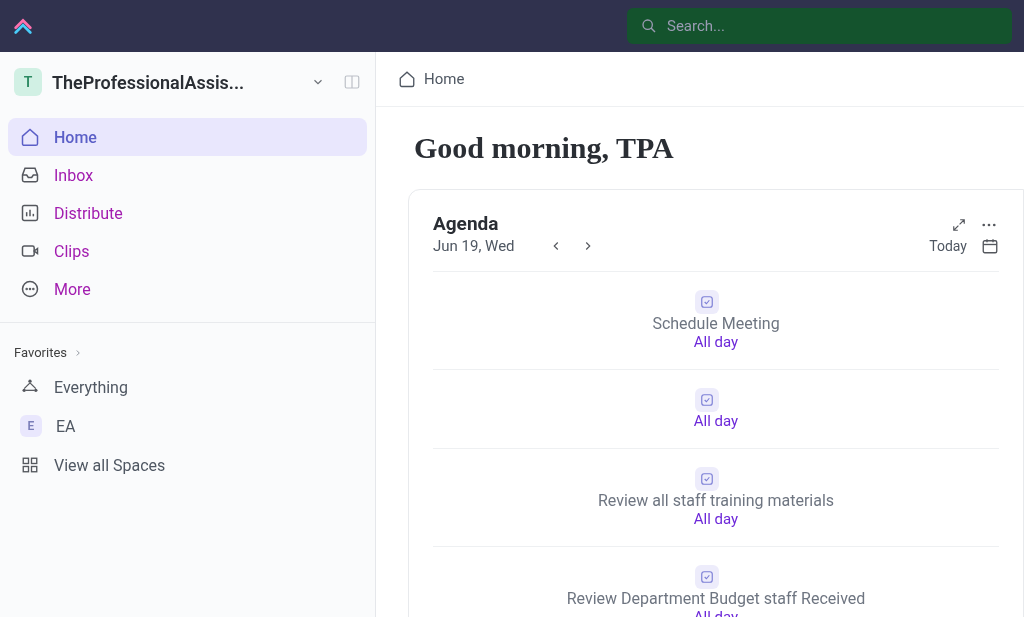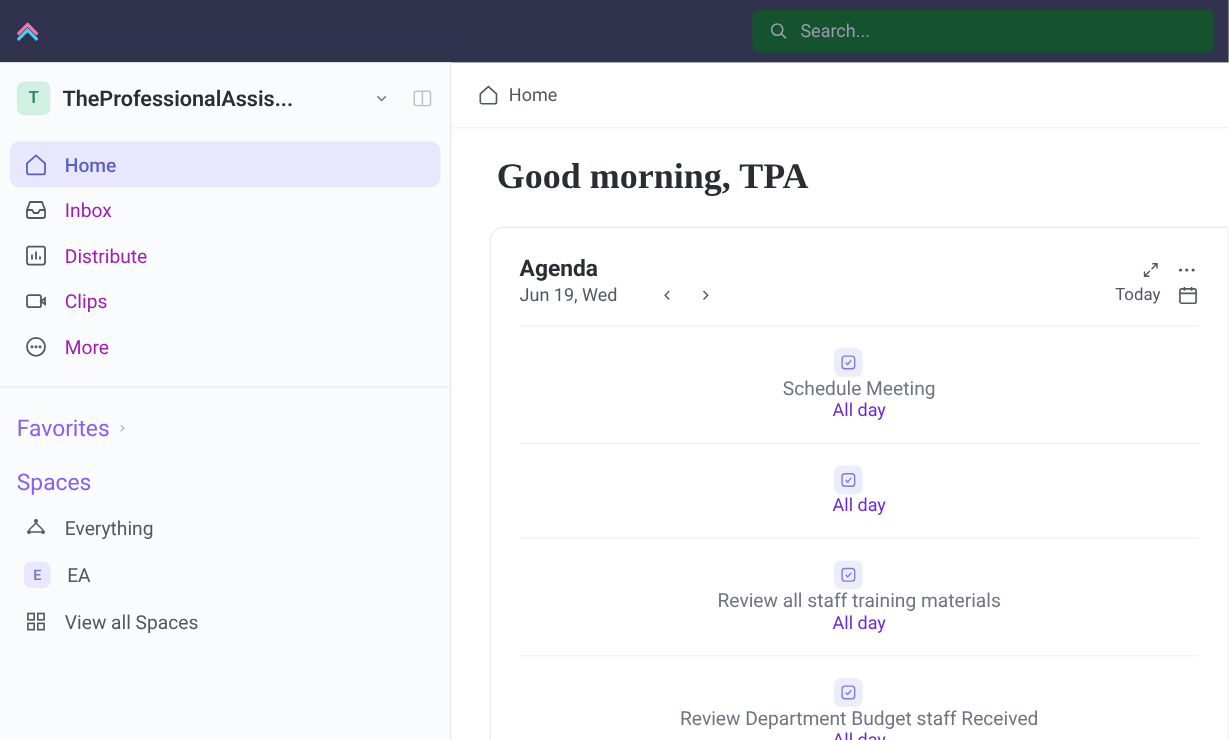--- a/index.html
+++ b/index.html
@@ -85,22 +85,22 @@
       color: #5b5fc7;
       font-weight: 500;
     }
     .nav-item.active .nav-icon-svg path,
     .nav-item.active .nav-icon-svg rect,
     .nav-item.active .nav-icon-svg circle { stroke: #5b5fc7; }
     .nav-icon { width: 20px; height: 20px; display:flex; align-items:center; justify-content:center; }
     .nav-icon-svg path, .nav-icon-svg rect, .nav-icon-svg circle, .nav-icon-svg line { stroke: #54575d; stroke-width: 1.8; fill: none; }
 
     .section-label {
-      font-size: 19px;
-      color: #8b5cf6;
+      font-size: 13px;
+      color: #404040;
       padding: 14px 14px 8px;
       display: flex;
       align-items: center;
       gap: 6px;
     }
     .section-label .chev { width: 10px; height: 10px; }
 
     .space-item {
       display: flex;
       align-items: center;
@@ -273,23 +273,20 @@
 
     <div class="divider"></div>
 
     <div class="section-label">
       <span>Favorites</span>
       <svg class="chev" viewBox="0 0 24 24" width="12" height="12">
           <path d="M9 6l6 6-6 6" stroke="#7c828d" stroke-width="2" fill="none"></path>
         </svg>
     </div>
 
-    <div class="section-label">
-      <span>Spaces</span>
-    </div>
 
     <div class="space-item">
       <span class="space-icon">
         <svg width="20" height="20" viewBox="0 0 24 24">
             <circle cx="12" cy="5" r="2" fill="#54575d"></circle>
             <circle cx="5" cy="16" r="2" fill="#54575d"></circle>
             <circle cx="19" cy="16" r="2" fill="#54575d"></circle>
             <line x1="12" y1="7" x2="5" y2="14" stroke="#54575d" stroke-width="1.5"></line>
             <line x1="12" y1="7" x2="19" y2="14" stroke="#54575d" stroke-width="1.5"></line>
             <line x1="7" y1="16" x2="17" y2="16" stroke="#54575d" stroke-width="1.5"></line>

